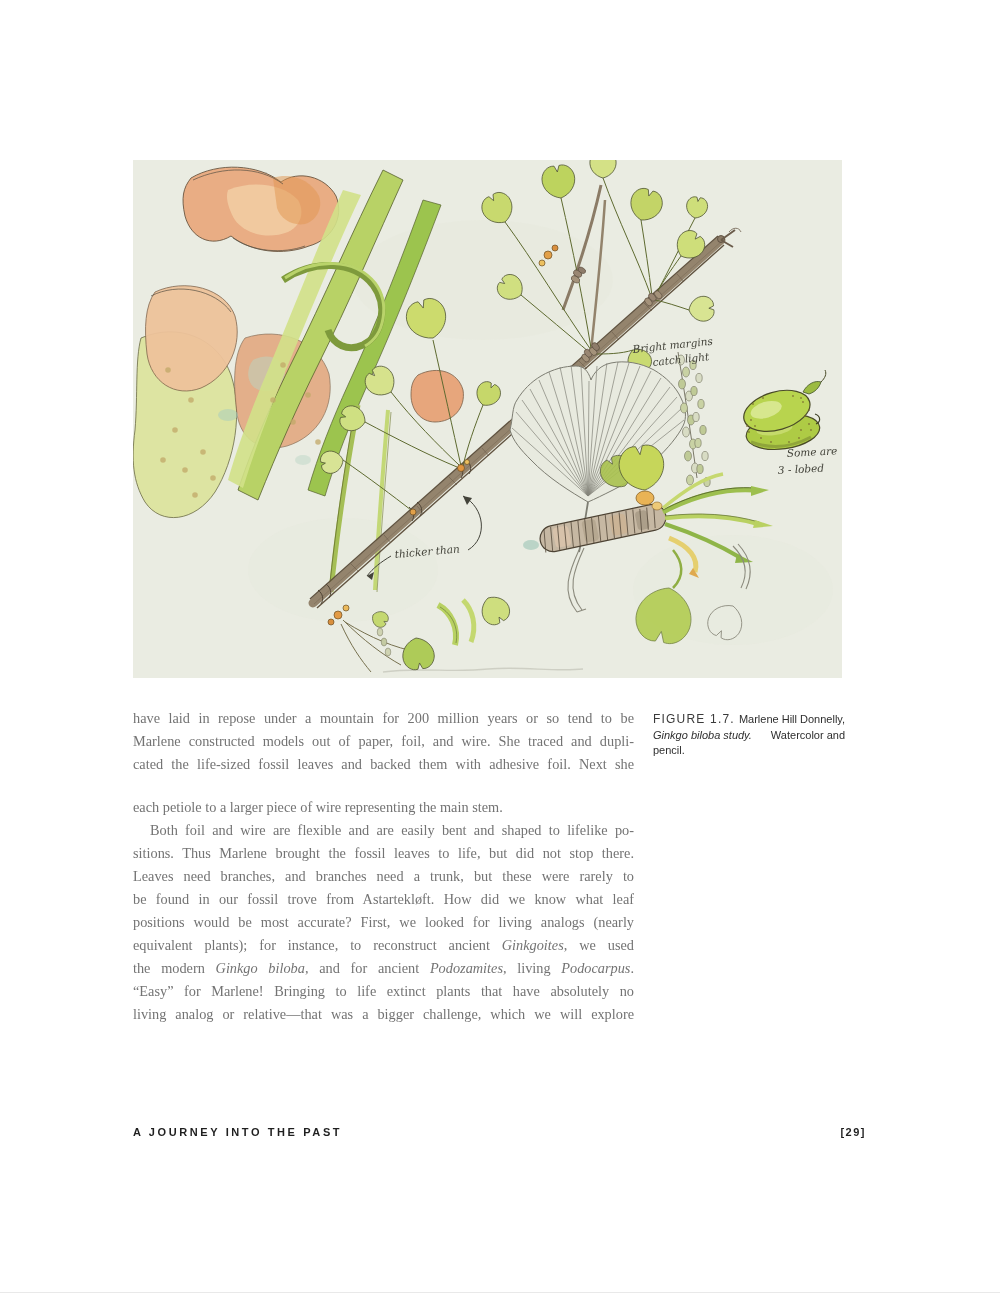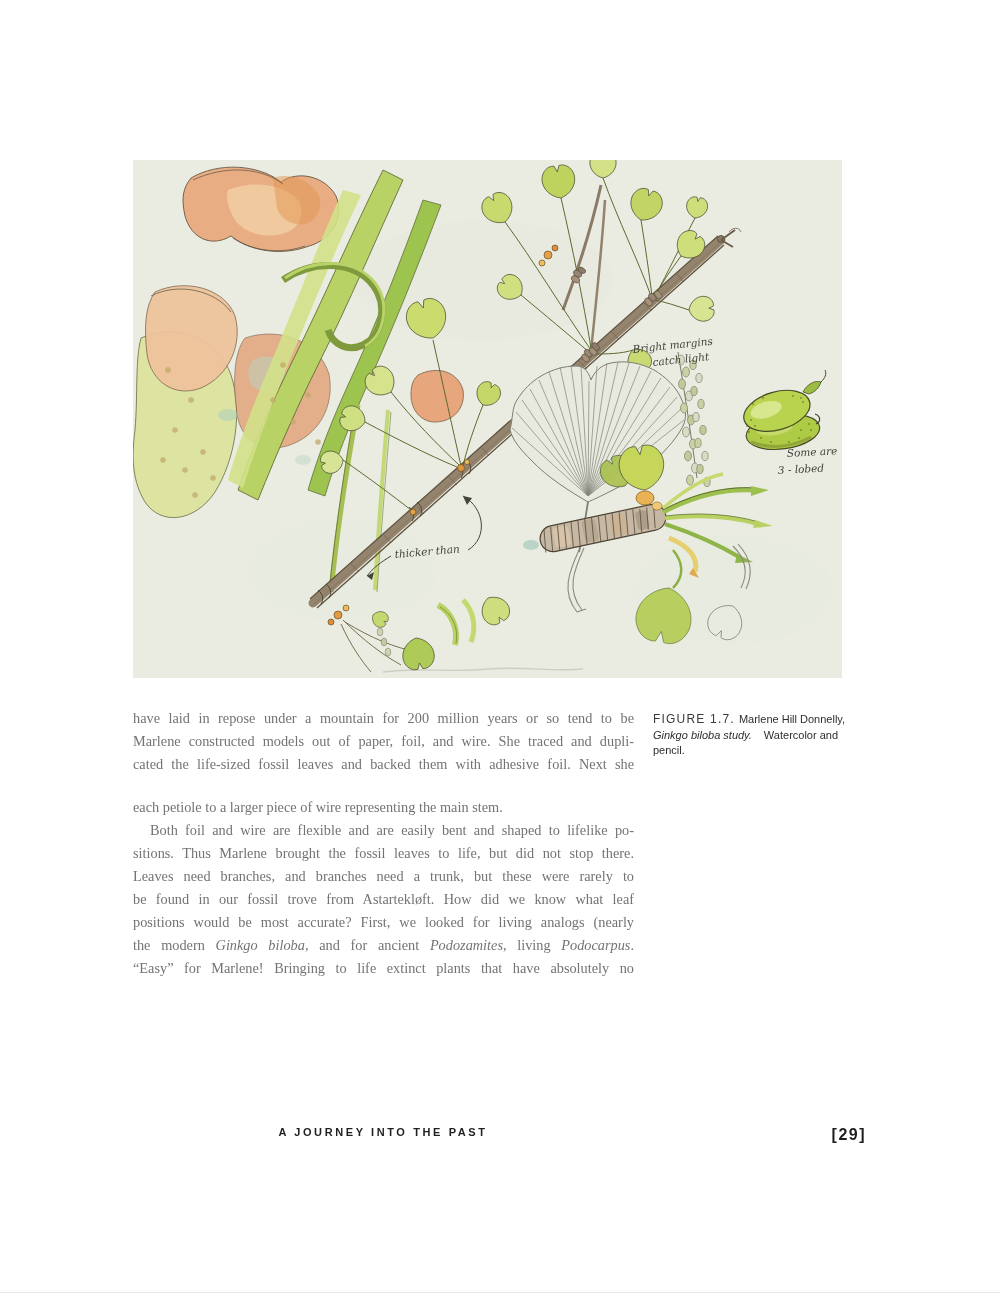--- a/index.html
+++ b/index.html
@@ -25,30 +25,30 @@
   .tline.last{text-align-last:left;margin-top:20px;}
   .tline.indent{text-indent:17px;}
   .tline i{font-style:italic;}
   
   .caption{
     position:absolute;left:653px;top:712px;width:210px;
     font-family:"Liberation Sans",sans-serif;font-size:11px;line-height:15.5px;
     color:#2e2e2e;white-space:nowrap;
   }
   .cap-label{font-size:12px;letter-spacing:1.2px;color:#3a3a3a;margin-right:4px;}
-  .cap-italic{font-style:italic;margin-right:12px;}
+  .cap-italic{font-style:italic;margin-right:19px;}
   
   .footer-head{
-    position:absolute;left:133px;top:1126px;width:500px;text-align:center;
+    position:absolute;left:133px;top:1126px;width:500px;text-align:left;
     font-family:"Liberation Sans",sans-serif;font-weight:bold;font-size:11px;
     letter-spacing:2.6px;color:#1f1f1f;
   }
   .footer-page{
     position:absolute;right:134px;top:1126px;
-    font-family:"Liberation Sans",sans-serif;font-weight:bold;font-size:16px;
+    font-family:"Liberation Sans",sans-serif;font-weight:bold;font-size:11px;
     letter-spacing:1.5px;color:#1f1f1f;
   }
   .bottom-hairline{position:absolute;left:0;top:1292px;width:1000px;height:1px;background:#e9e9e9;}
   .hand{font-family:"DejaVu Serif",serif;font-style:italic;fill:#43433a;font-size:10.5px;}
 </style>
 </head>
 <body>
 
 <div class="plate">
 <svg width="709" height="518" viewBox="0 0 709 518">
@@ -314,22 +314,24 @@
 <div class="body-text">
     <div class="tline"><span>have laid in repose under a mountain for 200 million years or so tend to be</span></div>
     <div class="tline"><span>Marlene constructed models out of paper, foil, and wire. She traced and dupli-</span></div>
     <div class="tline"><span>cated the life-sized fossil leaves and backed them with adhesive foil. Next she</span></div>
     <div class="tline last"><span>each petiole to a larger piece of wire representing the main stem.</span></div>
     <div class="tline indent"><span>Both foil and wire are flexible and are easily bent and shaped to lifelike po-</span></div>
     <div class="tline"><span>sitions. Thus Marlene brought the fossil leaves to life, but did not stop there.</span></div>
     <div class="tline"><span>Leaves need branches, and branches need a trunk, but these were rarely to</span></div>
     <div class="tline"><span>be found in our fossil trove from Astartekløft. How did we know what leaf</span></div>
     <div class="tline"><span>positions would be most accurate? First, we looked for living analogs (nearly</span></div>
+    <div class="tline"><span>equivalent plants); for instance, to reconstruct ancient </span><i>Ginkgoites</i><span>, we used</span></div>
     <div class="tline"><span>the modern </span><i>Ginkgo biloba</i><span>, and for ancient </span><i>Podozamites</i><span>, living </span><i>Podocarpus</i><span>.</span></div>
     <div class="tline"><span>“Easy” for Marlene! Bringing to life extinct plants that have absolutely no</span></div>
+    <div class="tline"><span>living analog or relative—that was a bigger challenge, which we will explore</span></div>
   </div>
 
 <div class="caption">
   <div class="cap-line"><span class="cap-label">FIGURE 1.7.</span><span>Marlene Hill Donnelly,</span></div>
   <div class="cap-line"><span class="cap-italic">Ginkgo biloba study.</span><span>Watercolor and</span></div>
   <div class="cap-line"><span>pencil.</span></div>
 </div>
 
 <div class="footer-head">A JOURNEY INTO THE PAST</div>
 <div class="footer-page">[29]</div>

